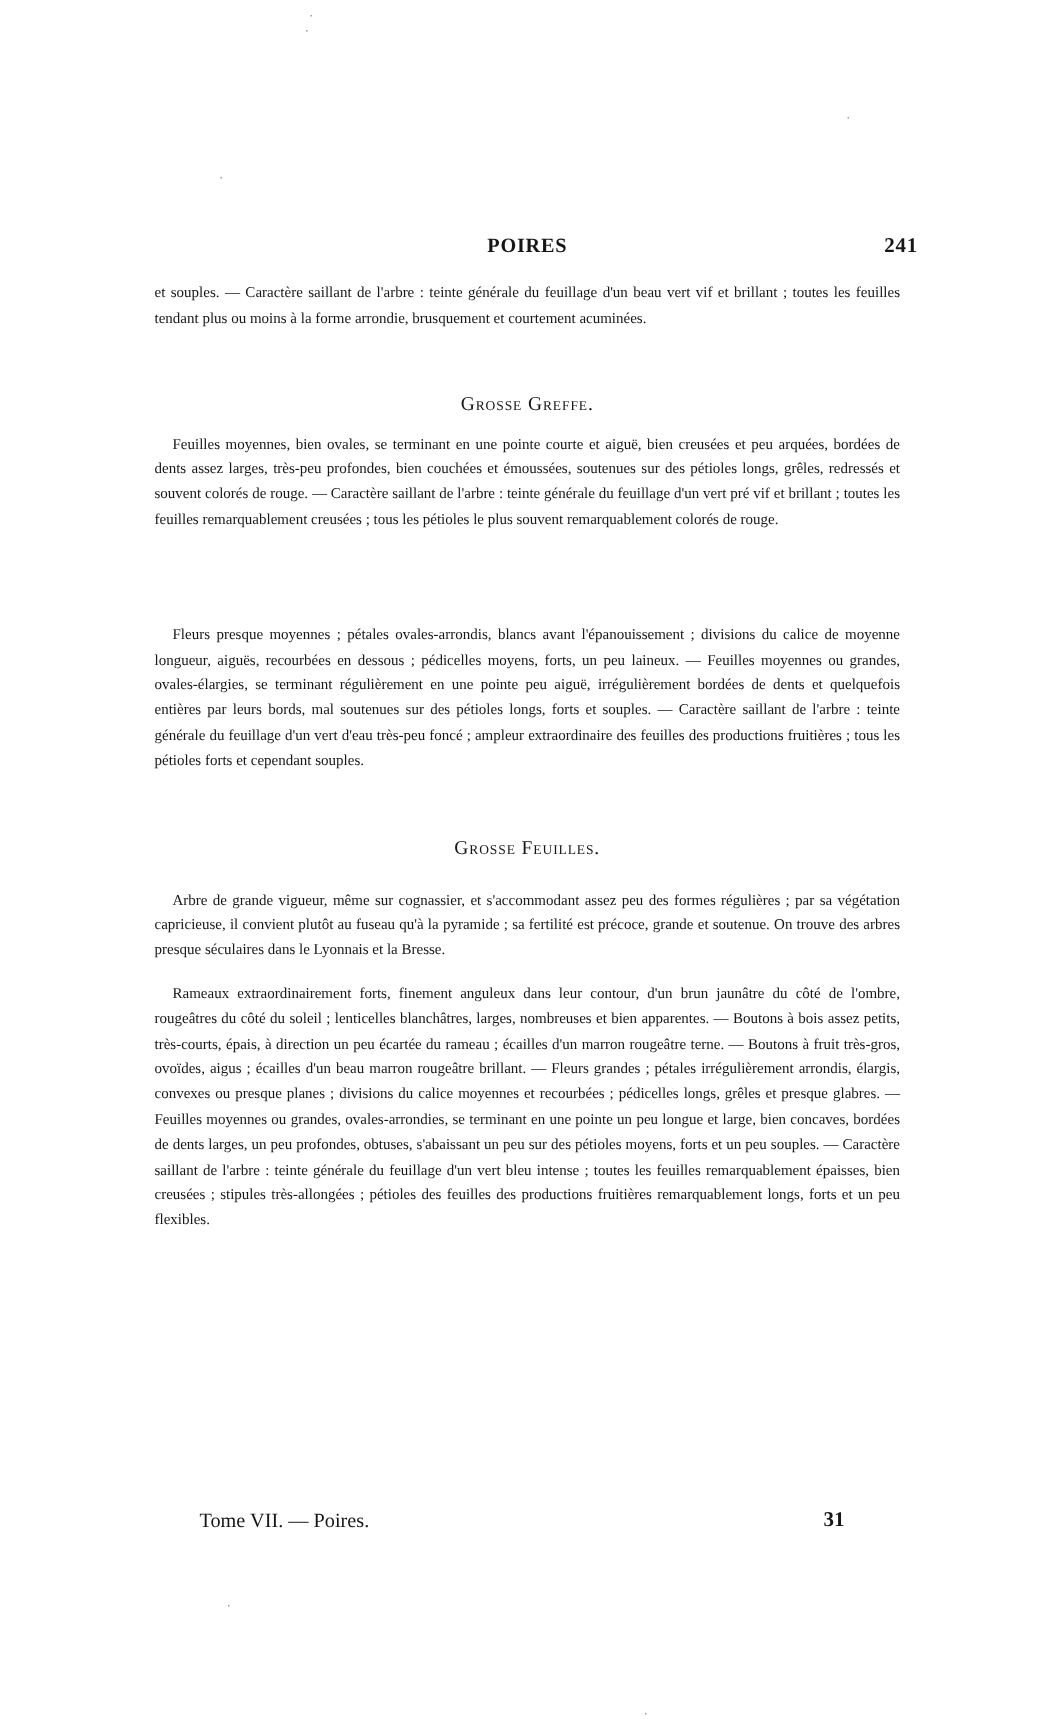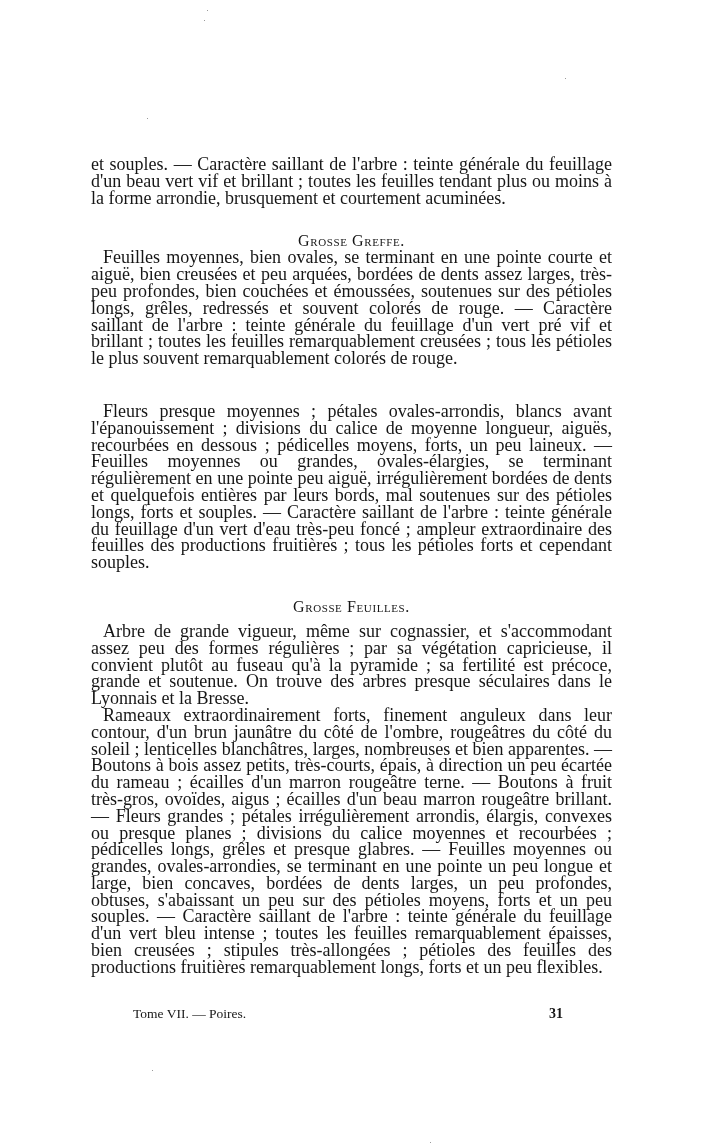--- a/index.html
+++ b/index.html
@@ -11,26 +11,26 @@
   .page {
     position: absolute; left: 91px; top: 156px; width: 521px;
   }
   .running-head {
     position: relative; height: 20px;
     font-size: 13.5px; font-weight: bold; letter-spacing: 0.5px;
   }
   .running-head .title { position: absolute; left: 0; right: 0; text-align: center; top: 0; }
   .running-head .pno { position: absolute; right: 0; top: 1px; font-size: 14px; }
   p {
-    margin: 0; font-size: 18px; line-height: 16.8px;
+    margin: 12px; font-size: 10px; line-height: 16.8px;
     text-align: justify; text-align-last: left;
   }
   p.indent { text-indent: 12px; }
   .section-head {
-    text-align: center; font-size: 16px; font-weight: normal;
+    text-align: center; font-size: 13px; font-weight: normal;
     font-variant: small-caps; letter-spacing: 0.6px; margin: 0;
     line-height: 16px;
   }
   .author {
     text-align: right; font-size: 12.5px; line-height: 14px;
     padding-right: 136px; margin-top: 2px;
   }
   .gap-a { height: 27px; }
   .gap-b { height: 28px; }
   .gap-c { height: 8px; }
@@ -47,20 +47,24 @@
 <body>
 
 <div class="speck" style="left:207px;top:10px;"></div>
 <div class="speck" style="left:204px;top:20px;"></div>
 <div class="speck" style="left:565px;top:78px;"></div>
 <div class="speck" style="left:147px;top:118px;"></div>
 <div class="speck" style="left:152px;top:1070px;"></div>
 <div class="speck" style="left:430px;top:1142px;"></div>
 
 <div class="page">
+  <div class="running-head">
+    <span class="title">POIRES</span>
+    <span class="pno">241</span>
+  </div>
 
   <p>et souples. — Caractère saillant de l'arbre : teinte générale du feuillage d'un beau vert vif et brillant ; toutes les feuilles tendant plus ou moins à la forme arrondie, brusquement et courtement acuminées.</p>
 
   <div class="gap-a"></div>
   <section>
     <h2 class="section-head">Grosse Greffe.</h2>
     <p class="indent">Feuilles moyennes, bien ovales, se terminant en une pointe courte et aiguë, bien creusées et peu arquées, bordées de dents assez larges, très-peu profondes, bien couchées et émoussées, soutenues sur des pétioles longs, grêles, redressés et souvent colorés de rouge. — Caractère saillant de l'arbre : teinte générale du feuillage d'un vert pré vif et brillant ; toutes les feuilles remarquablement creusées ; tous les pétioles le plus souvent remarquablement colorés de rouge.</p>
   </section>
 
   <div class="gap-b"></div>

